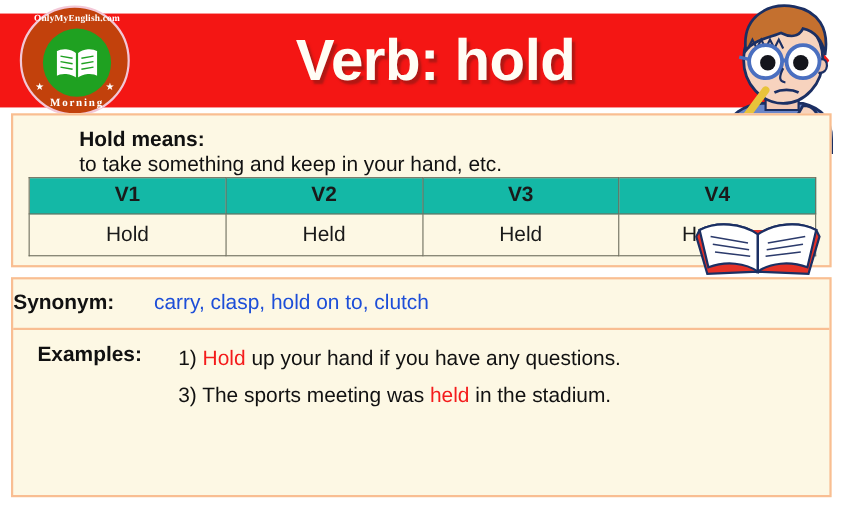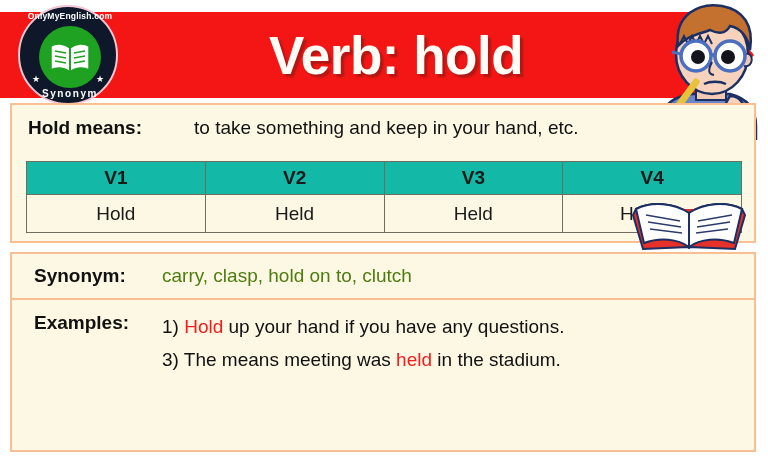--- a/index.html
+++ b/index.html
@@ -47,23 +47,24 @@
     text-shadow: 3px 3px 2px rgba(120,25,20,0.55);
     white-space: nowrap;
   }
 
   
   .logo {
     position: absolute;
     left: 18px; top: 5px;
     width: 100px; height: 100px;
     border-radius: 50%;
-    background: #0f172a;
+    background: #c2410c;
     border: 2px solid #f3c7d6;
     box-sizing: border-box;
+    font-family: Liberation Serif, serif;
   }
   .logo-inner {
     position: absolute;
     left: 19px; top: 19px;
     width: 62px; height: 62px;
     border-radius: 50%;
     background: #1FA121;
   }
   .logo-book {
     position: absolute;
@@ -114,20 +115,21 @@
     top: 252px;
     height: 200px;
   }
 
   .definition-row {
     display: flex;
     align-items: baseline;
     padding: 12px 0 0 16px;
     font-size: 19px;
     color: #111111;
+    flex-direction: column;
   }
   .definition-label {
     font-weight: bold;
     white-space: nowrap;
     margin-right: 8px;
   }
   .definition-text { font-weight: normal; margin-left: 44px; }
 
   
   .verb-table {
@@ -155,33 +157,32 @@
     font-weight: normal;
     height: 35px;
   }
 
   
   .syn-row {
     display: flex;
     align-items: center;
     height: 46px;
     border-bottom: 2px solid #F9BE92;
-    padding-left: 22px;
     box-sizing: border-box;
   }
   .syn-label {
     font-size: 19px;
     font-weight: bold;
     color: #111111;
     width: 128px;
     flex: none;
   }
   .syn-value {
     font-size: 19px;
-    color: #4d7c0f;
+    color: #1d4ed8;
   }
   .ex-row {
     display: flex;
     padding-left: 22px;
     padding-top: 10px;
     box-sizing: border-box;
   }
   .ex-label {
     font-size: 19px;
     font-weight: bold;
@@ -227,21 +228,21 @@
         <line x1="7" y1="9" x2="18" y2="11" stroke="#1FA121" stroke-width="1.3"></line>
         <line x1="7" y1="14" x2="18" y2="16" stroke="#1FA121" stroke-width="1.3"></line>
         <line x1="7" y1="19" x2="18" y2="21" stroke="#1FA121" stroke-width="1.3"></line>
         <line x1="26" y1="11" x2="37" y2="9" stroke="#1FA121" stroke-width="1.3"></line>
         <line x1="26" y1="16" x2="37" y2="14" stroke="#1FA121" stroke-width="1.3"></line>
         <line x1="26" y1="21" x2="37" y2="19" stroke="#1FA121" stroke-width="1.3"></line>
       </svg>
     </div>
     <span class="logo-star left">★</span>
     <span class="logo-star right">★</span>
-    <div class="logo-bottom-text">Synonym</div>
+    <div class="logo-bottom-text">Morning</div>
   </div>
 
   <svg class="student" viewBox="0 0 132 140">
 
     <path d="M28 140 L28 118 C28 104, 42 96, 58 94 L96 94 C112 98, 122 108, 122 126 L122 140 Z" fill="#6B86C9" stroke="#1b2f63" stroke-width="2.5"></path>
 
     <path d="M62 86 L62 100 L92 100 L92 84 Z" fill="#F3C9B5" stroke="#1b2f63" stroke-width="2"></path>
 
     <ellipse cx="78" cy="54" rx="36" ry="40" fill="#F7D3BE" stroke="#1b2f63" stroke-width="2.5"></ellipse>
 
@@ -320,18 +321,18 @@
   <div class="ex-row">
     <span class="ex-label">Examples:</span>
     <div class="ex-list">
 
       <div class="ex-item">
         <span>1)</span><span> </span><span class="hl">Hold</span><span> up your hand if you have any questions.</span>
       </div>
 
 
       <div class="ex-item">
-        <span>3)</span><span> The means meeting was </span><span class="hl">held</span><span> in the stadium.</span>
+        <span>3)</span><span> The sports meeting was </span><span class="hl">held</span><span> in the stadium.</span>
       </div>
 
     </div>
   </div>
 </div>
 
 </body></html>

